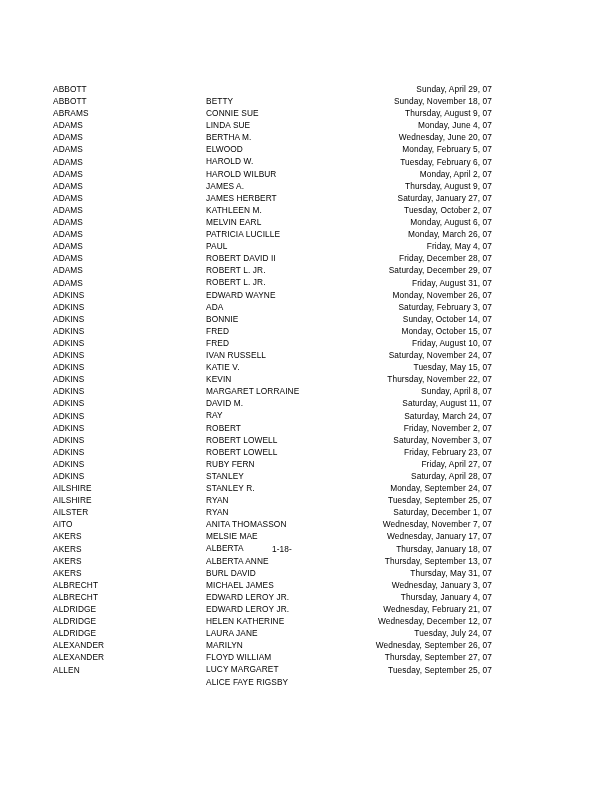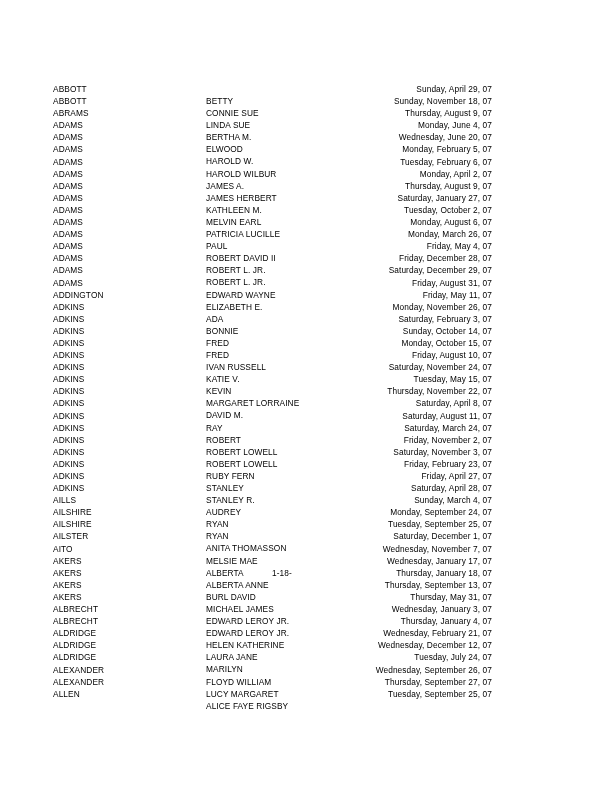--- a/index.html
+++ b/index.html
@@ -147,25 +147,20 @@
         <span class="cell-last">ADAMS</span>
         <span class="cell-first">ROBERT L. JR.</span>
         <span class="cell-date">Saturday, December 29, 07</span>
       </div>
       <div class="row">
         <span class="cell-last">ADAMS</span>
         <span class="cell-first">EDWARD WAYNE</span>
         <span class="cell-date">Friday, August 31, 07</span>
       </div>
       <div class="row">
-        <span class="cell-last">ADDINGTON</span>
-        <span class="cell-first">ELIZABETH E.</span>
-        <span class="cell-date">Friday, May 11, 07</span>
-      </div>
-      <div class="row">
         <span class="cell-last">ADKINS</span>
         <span class="cell-first">ADA</span>
         <span class="cell-date">Monday, November 26, 07</span>
       </div>
       <div class="row">
         <span class="cell-last">ADKINS</span>
         <span class="cell-first">BONNIE</span>
         <span class="cell-date">Saturday, February 3, 07</span>
       </div>
       <div class="row">
@@ -194,21 +189,21 @@
         <span class="cell-date">Tuesday, May 15, 07</span>
       </div>
       <div class="row">
         <span class="cell-last">ADKINS</span>
         <span class="cell-first">MARGARET LORRAINE</span>
         <span class="cell-date">Thursday, November 22, 07</span>
       </div>
       <div class="row">
         <span class="cell-last">ADKINS</span>
         <span class="cell-first">DAVID M.</span>
-        <span class="cell-date">Saturday, April 8, 07</span>
+        <span class="cell-date">Sunday, April 8, 07</span>
       </div>
       <div class="row">
         <span class="cell-last">ADKINS</span>
         <span class="cell-first">RAY</span>
         <span class="cell-date">Saturday, August 11, 07</span>
       </div>
       <div class="row">
         <span class="cell-last">ADKINS</span>
         <span class="cell-first">ROBERT</span>
         <span class="cell-date">Saturday, March 24, 07</span>
@@ -230,25 +225,20 @@
       </div>
       <div class="row">
         <span class="cell-last">ADKINS</span>
         <span class="cell-first">STANLEY</span>
         <span class="cell-date">Friday, April 27, 07</span>
       </div>
       <div class="row">
         <span class="cell-last">ADKINS</span>
         <span class="cell-first">STANLEY R.</span>
         <span class="cell-date">Saturday, April 28, 07</span>
-      </div>
-      <div class="row">
-        <span class="cell-last">AILLS</span>
-        <span class="cell-first">AUDREY</span>
-        <span class="cell-date">Sunday, March 4, 07</span>
       </div>
       <div class="row">
         <span class="cell-last">AILSHIRE</span>
         <span class="cell-first">RYAN</span>
         <span class="cell-date">Monday, September 24, 07</span>
       </div>
       <div class="row">
         <span class="cell-last">AILSHIRE</span>
         <span class="cell-first">RYAN</span>
         <span class="cell-date">Tuesday, September 25, 07</span>

